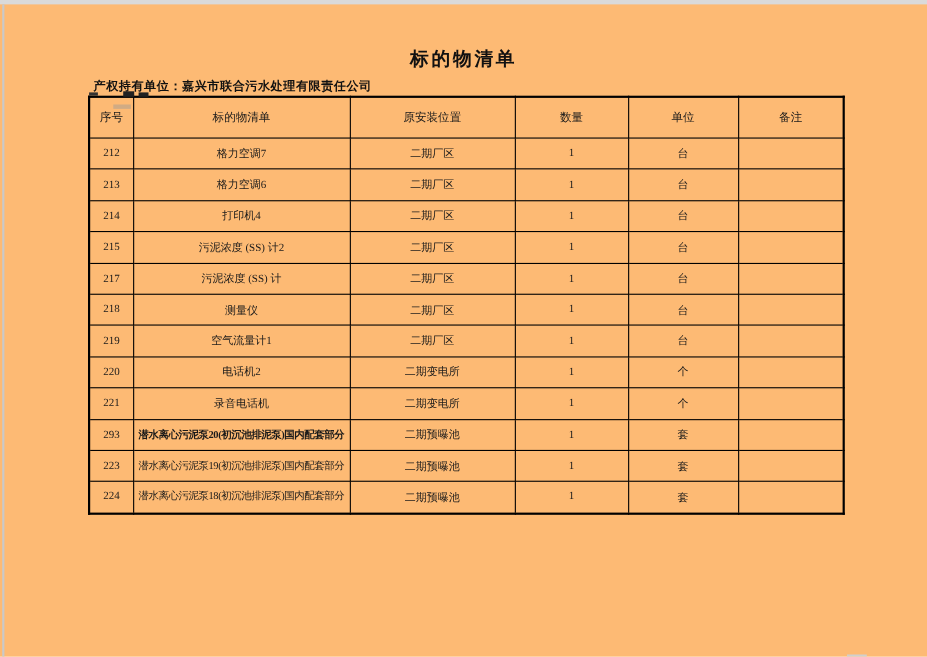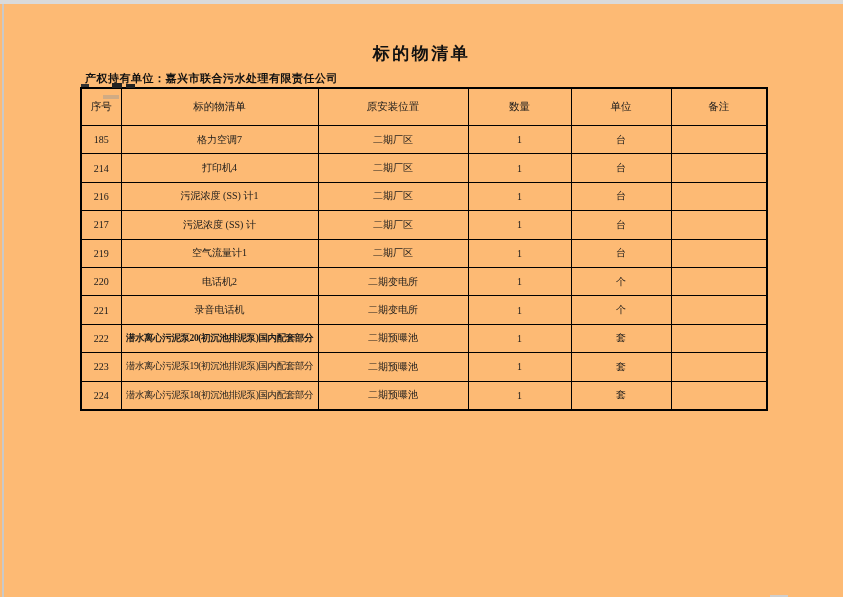--- a/index.html
+++ b/index.html
@@ -104,46 +104,62 @@
         <th>序号</th>
         <th>标的物清单</th>
         <th>原安装位置</th>
         <th>数量</th>
         <th>单位</th>
         <th>备注</th>
       </tr>
     </thead>
     <tbody>
         <tr>
-          <td>185</td>
+          <td>212</td>
           <td>格力空调7</td>
+          <td>二期厂区</td>
+          <td>1</td>
+          <td>台</td>
+          <td></td>
+        </tr>
+        <tr>
+          <td>213</td>
+          <td>格力空调6</td>
           <td>二期厂区</td>
           <td>1</td>
           <td>台</td>
           <td></td>
         </tr>
         <tr>
           <td>214</td>
           <td>打印机4</td>
           <td>二期厂区</td>
           <td>1</td>
           <td>台</td>
           <td></td>
         </tr>
         <tr>
-          <td>216</td>
-          <td>污泥浓度 (SS) 计1</td>
+          <td>215</td>
+          <td>污泥浓度 (SS) 计2</td>
           <td>二期厂区</td>
           <td>1</td>
           <td>台</td>
           <td></td>
         </tr>
         <tr>
           <td>217</td>
           <td>污泥浓度 (SS) 计</td>
+          <td>二期厂区</td>
+          <td>1</td>
+          <td>台</td>
+          <td></td>
+        </tr>
+        <tr>
+          <td>218</td>
+          <td>测量仪</td>
           <td>二期厂区</td>
           <td>1</td>
           <td>台</td>
           <td></td>
         </tr>
         <tr>
           <td>219</td>
           <td>空气流量计1</td>
           <td>二期厂区</td>
           <td>1</td>
@@ -160,21 +176,21 @@
         </tr>
         <tr>
           <td>221</td>
           <td>录音电话机</td>
           <td>二期变电所</td>
           <td>1</td>
           <td>个</td>
           <td></td>
         </tr>
         <tr>
-          <td>222</td>
+          <td>293</td>
           <td style="font-size: 9.5px; letter-spacing: -0.4px; font-weight: bold;">潜水离心污泥泵20(初沉池排泥泵)国内配套部分</td>
           <td>二期预曝池</td>
           <td>1</td>
           <td>套</td>
           <td></td>
         </tr>
         <tr>
           <td>223</td>
           <td style="font-size: 9.5px; letter-spacing: -0.4px;">潜水离心污泥泵19(初沉池排泥泵)国内配套部分</td>
           <td>二期预曝池</td>

